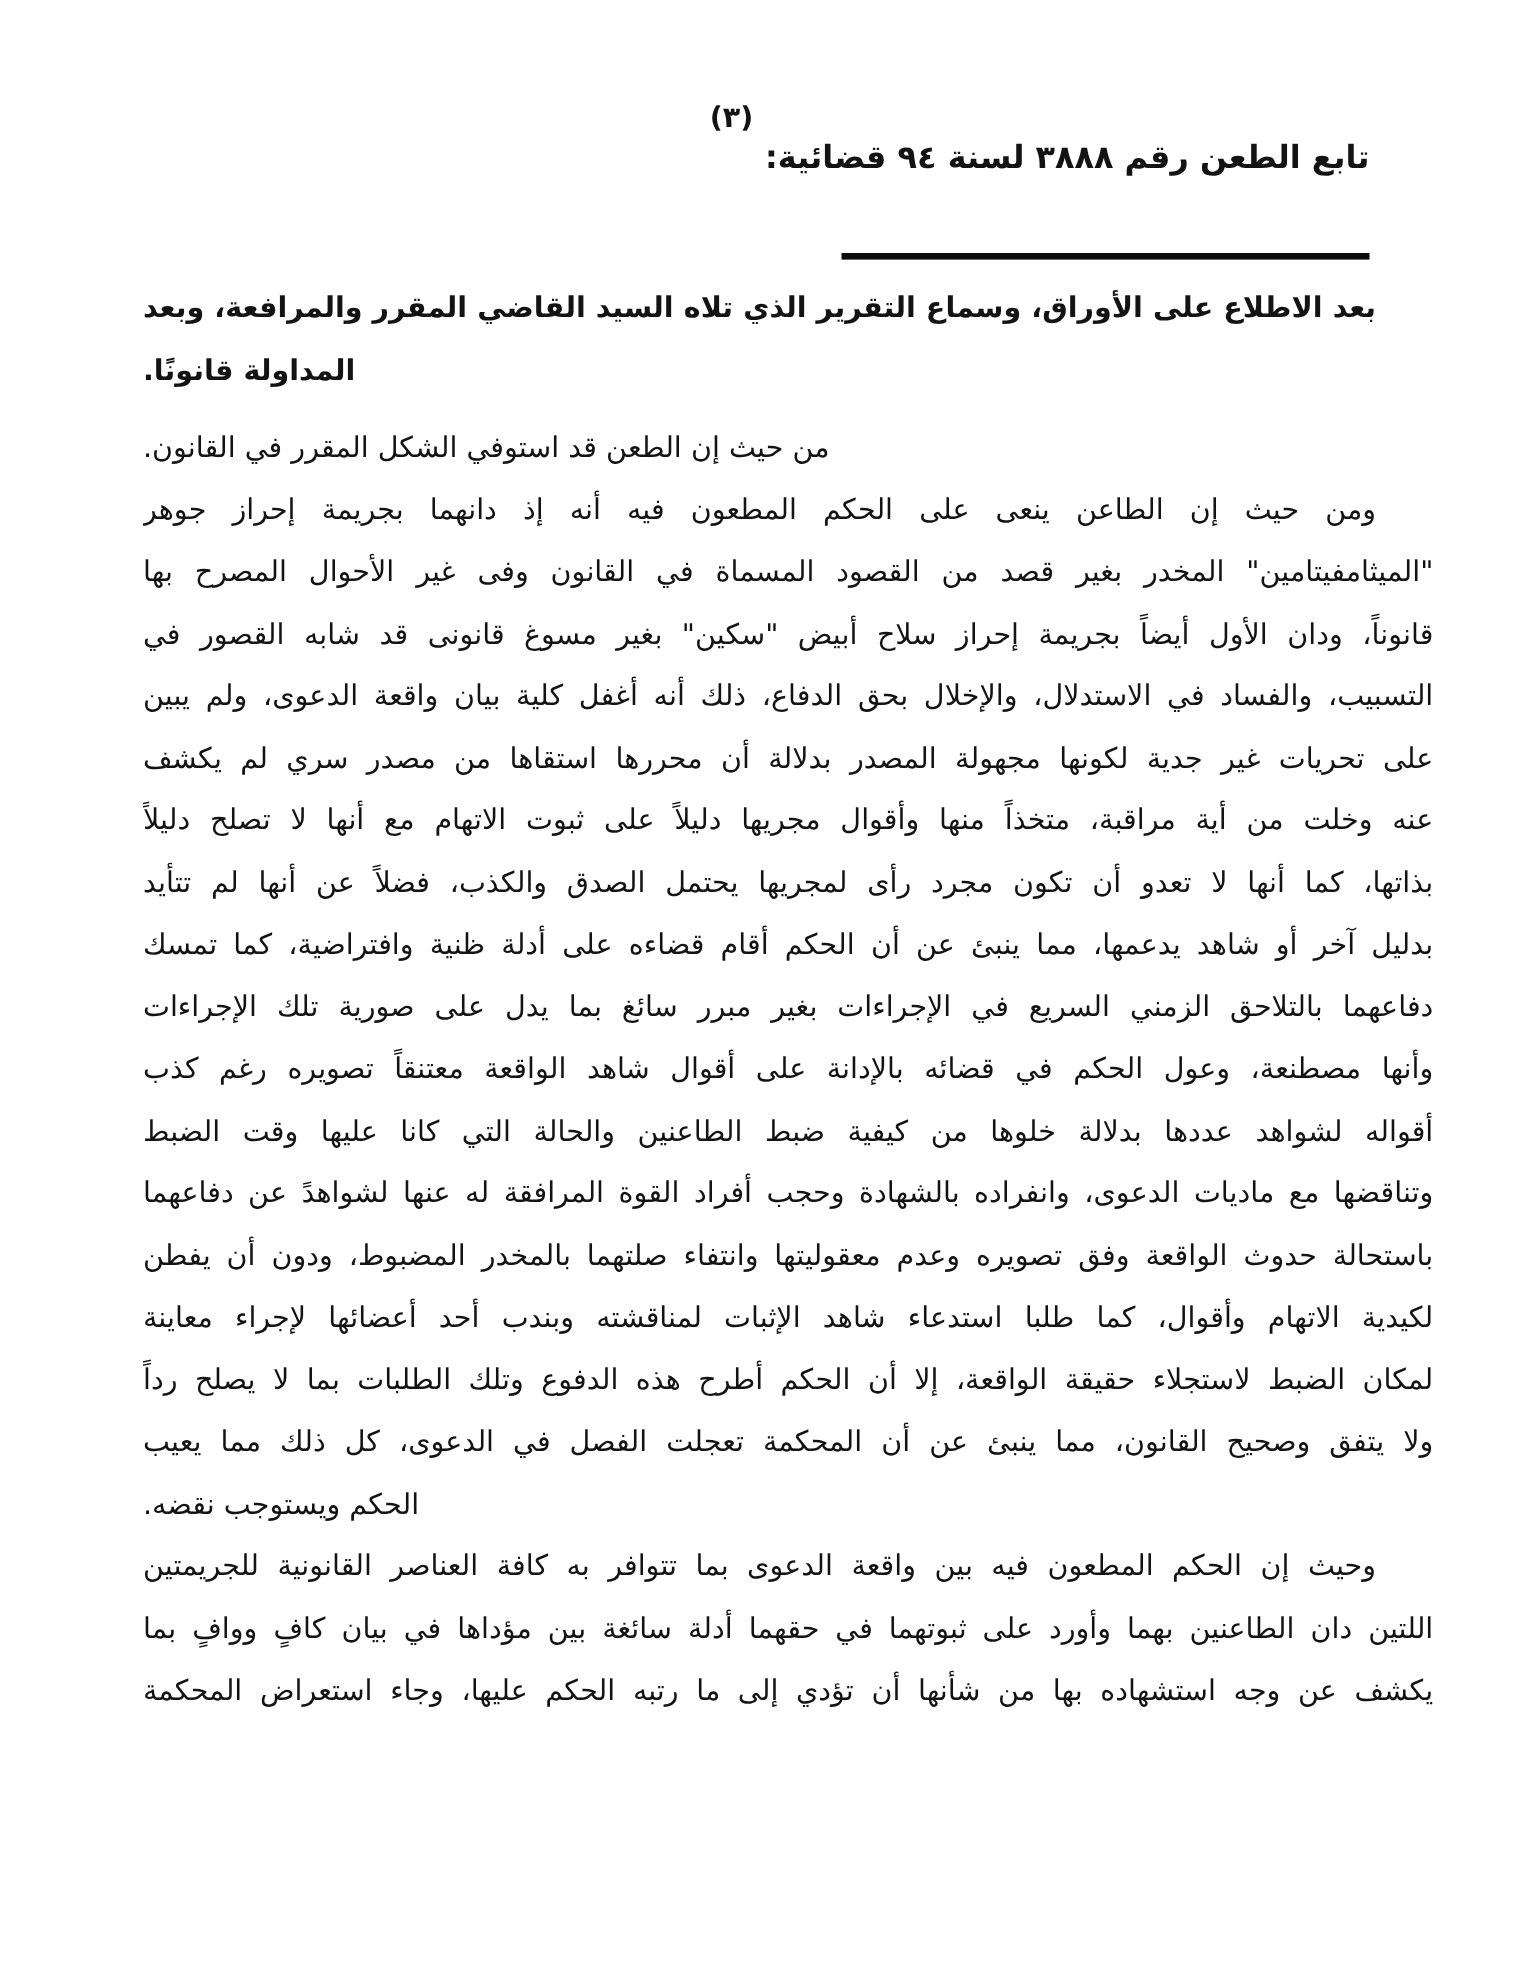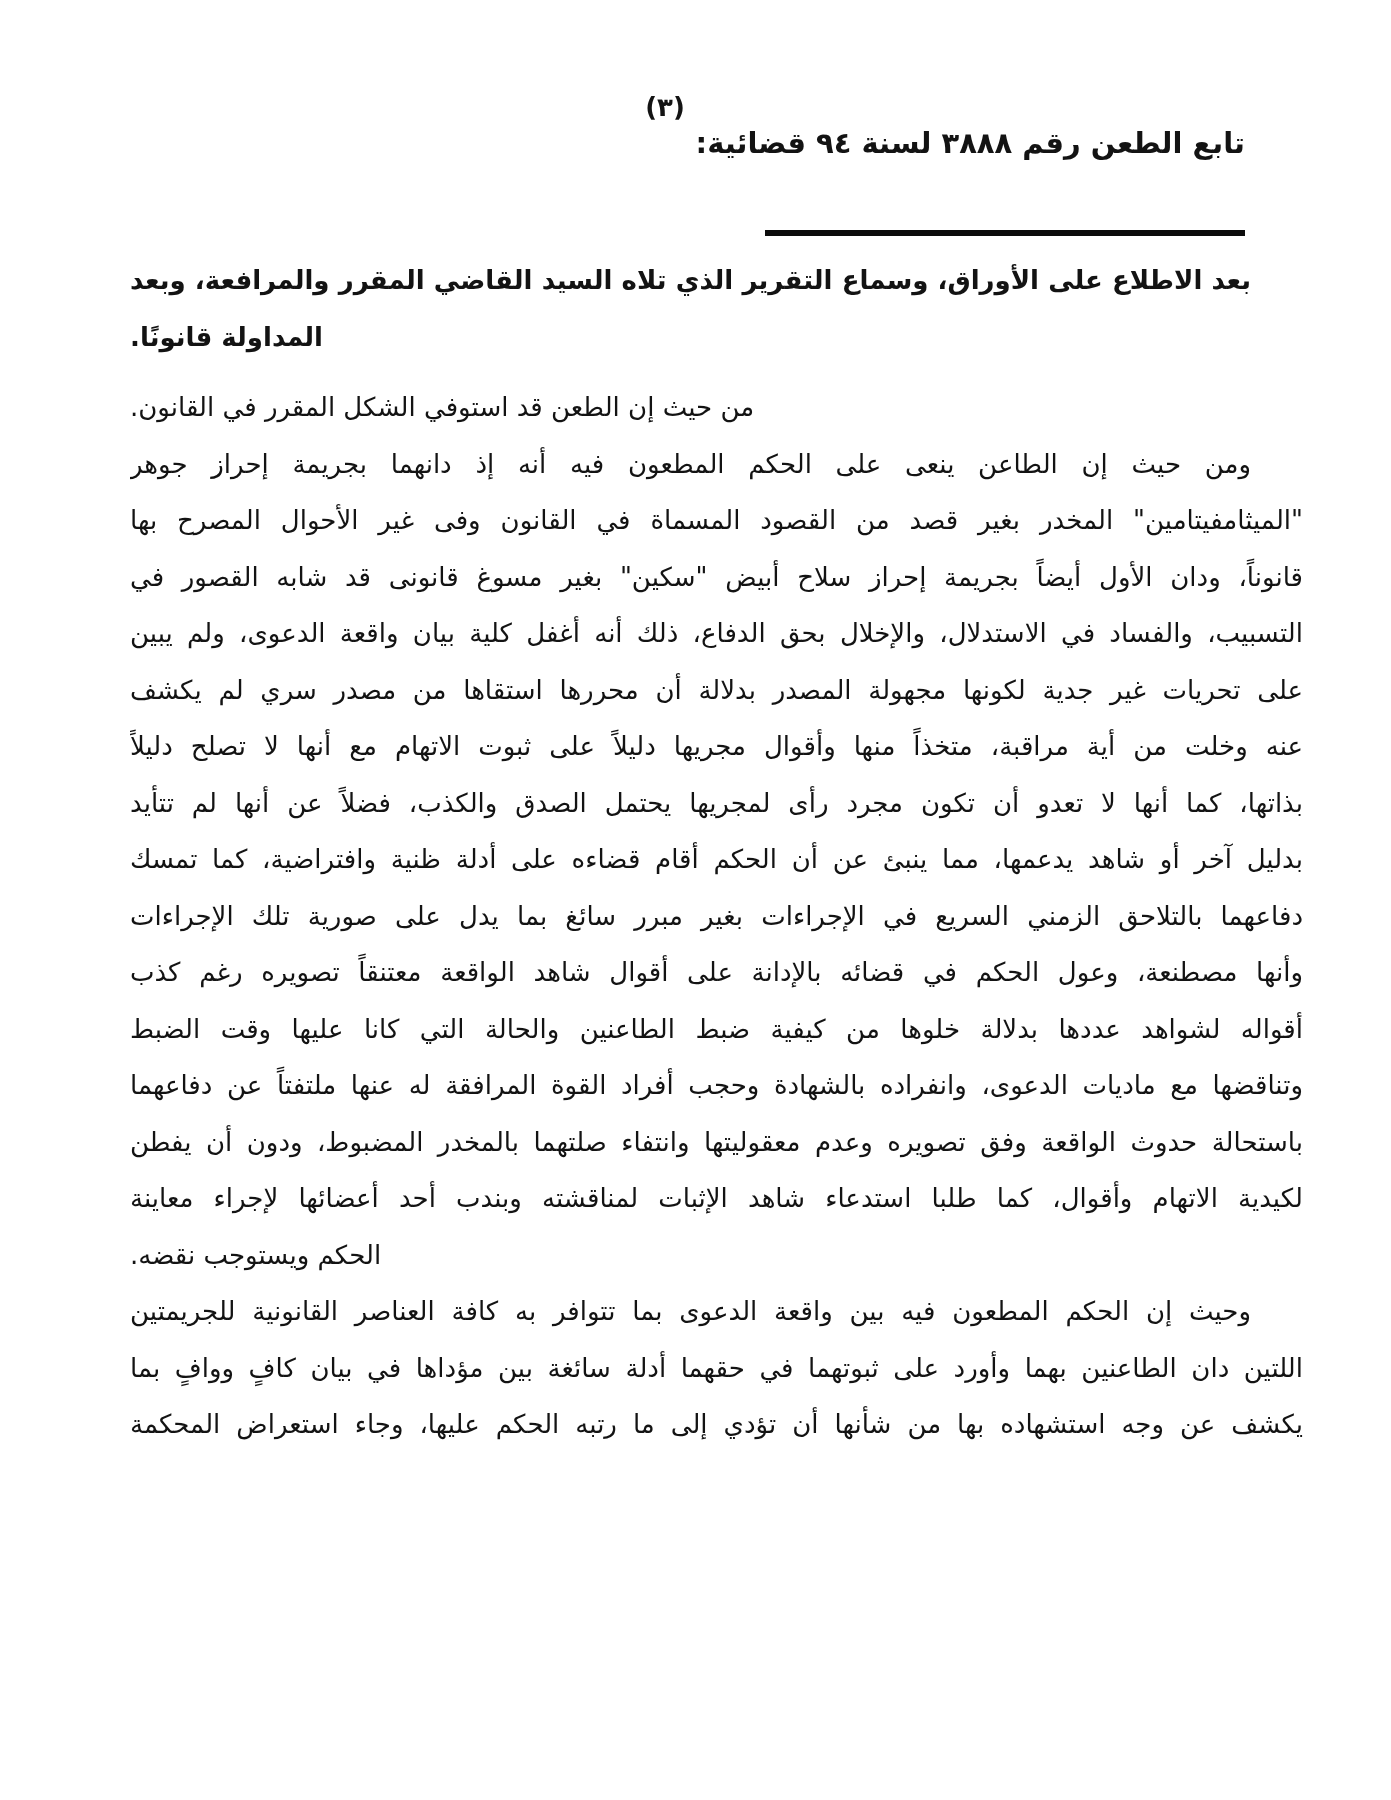--- a/index.html
+++ b/index.html
@@ -85,22 +85,24 @@
     <div class="line stretch">"الميثامفيتامين" المخدر بغير قصد من القصود المسماة في القانون وفى غير الأحوال المصرح بها</div>
     <div class="line stretch">قانوناً، ودان الأول أيضاً بجريمة إحراز سلاح أبيض "سكين" بغير مسوغ قانونى قد شابه القصور في</div>
     <div class="line stretch">التسبيب، والفساد في الاستدلال، والإخلال بحق الدفاع، ذلك أنه أغفل كلية بيان واقعة الدعوى، ولم يبين</div>
     <div class="line stretch">على تحريات غير جدية لكونها مجهولة المصدر بدلالة أن محررها استقاها من مصدر سري لم يكشف</div>
     <div class="line stretch">عنه وخلت من أية مراقبة، متخذاً منها وأقوال مجريها دليلاً على ثبوت الاتهام مع أنها لا تصلح دليلاً</div>
     <div class="line stretch">بذاتها، كما أنها لا تعدو أن تكون مجرد رأى لمجريها يحتمل الصدق والكذب، فضلاً عن أنها لم تتأيد</div>
     <div class="line stretch">بدليل آخر أو شاهد يدعمها، مما ينبئ عن أن الحكم أقام قضاءه على أدلة ظنية وافتراضية، كما تمسك</div>
     <div class="line stretch">دفاعهما بالتلاحق الزمني السريع في الإجراءات بغير مبرر سائغ بما يدل على صورية تلك الإجراءات</div>
     <div class="line stretch">وأنها مصطنعة، وعول الحكم في قضائه بالإدانة على أقوال شاهد الواقعة معتنقاً تصويره رغم كذب</div>
     <div class="line stretch">أقواله لشواهد عددها بدلالة خلوها من كيفية ضبط الطاعنين والحالة التي كانا عليها وقت الضبط</div>
-    <div class="line stretch">وتناقضها مع ماديات الدعوى، وانفراده بالشهادة وحجب أفراد القوة المرافقة له عنها ملتفتاً عن دفاعهما</div>
+    <div class="line stretch">وتناقضها مع ماديات الدعوى، وانفراده بالشهادة وحجب أفراد القوة المرافقة له عنها لشواهدً عن دفاعهما</div>
     <div class="line stretch">باستحالة حدوث الواقعة وفق تصويره وعدم معقوليتها وانتفاء صلتهما بالمخدر المضبوط، ودون أن يفطن</div>
     <div class="line stretch">لكيدية الاتهام وأقوال، كما طلبا استدعاء شاهد الإثبات لمناقشته وبندب أحد أعضائها لإجراء معاينة</div>
+    <div class="line stretch">لمكان الضبط لاستجلاء حقيقة الواقعة، إلا أن الحكم أطرح هذه الدفوع وتلك الطلبات بما لا يصلح رداً</div>
+    <div class="line stretch">ولا يتفق وصحيح القانون، مما ينبئ عن أن المحكمة تعجلت الفصل في الدعوى، كل ذلك مما يعيب</div>
     <div class="line">الحكم ويستوجب نقضه.</div>
     <div class="line indent stretch">وحيث إن الحكم المطعون فيه بين واقعة الدعوى بما تتوافر به كافة العناصر القانونية للجريمتين</div>
     <div class="line stretch">اللتين دان الطاعنين بهما وأورد على ثبوتهما في حقهما أدلة سائغة بين مؤداها في بيان كافٍ ووافٍ بما</div>
     <div class="line stretch">يكشف عن وجه استشهاده بها من شأنها أن تؤدي إلى ما رتبه الحكم عليها، وجاء استعراض المحكمة</div>
   </div>
 
 </div>
 
 </body></html>

